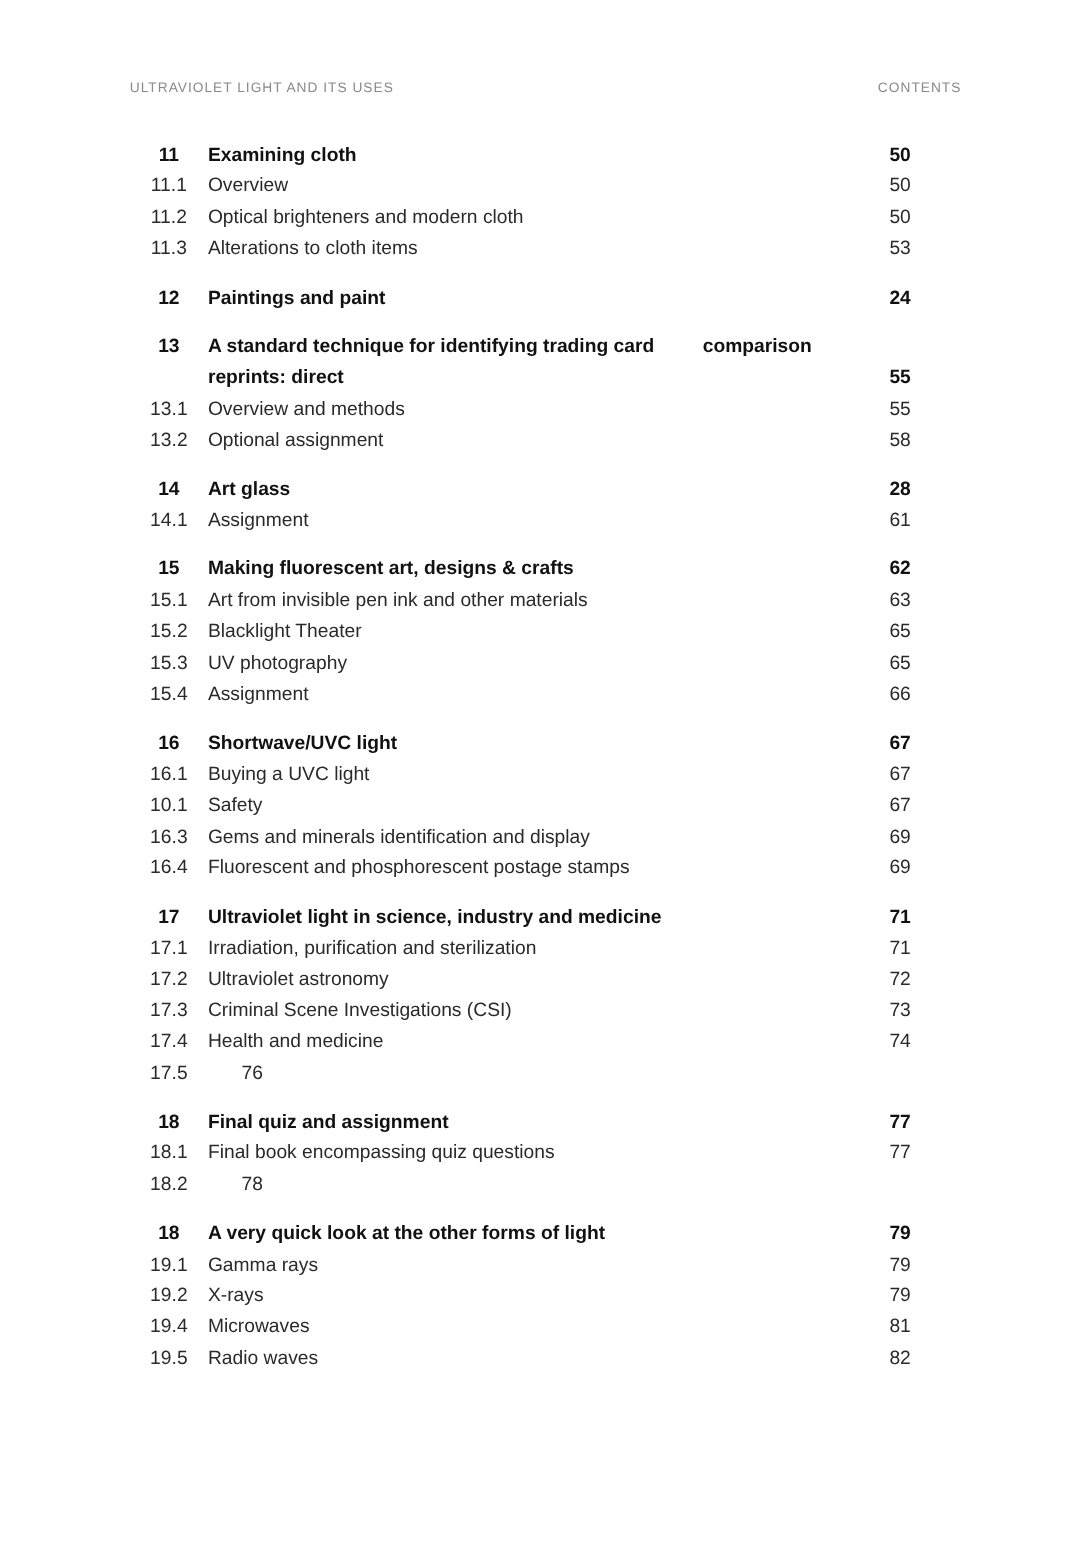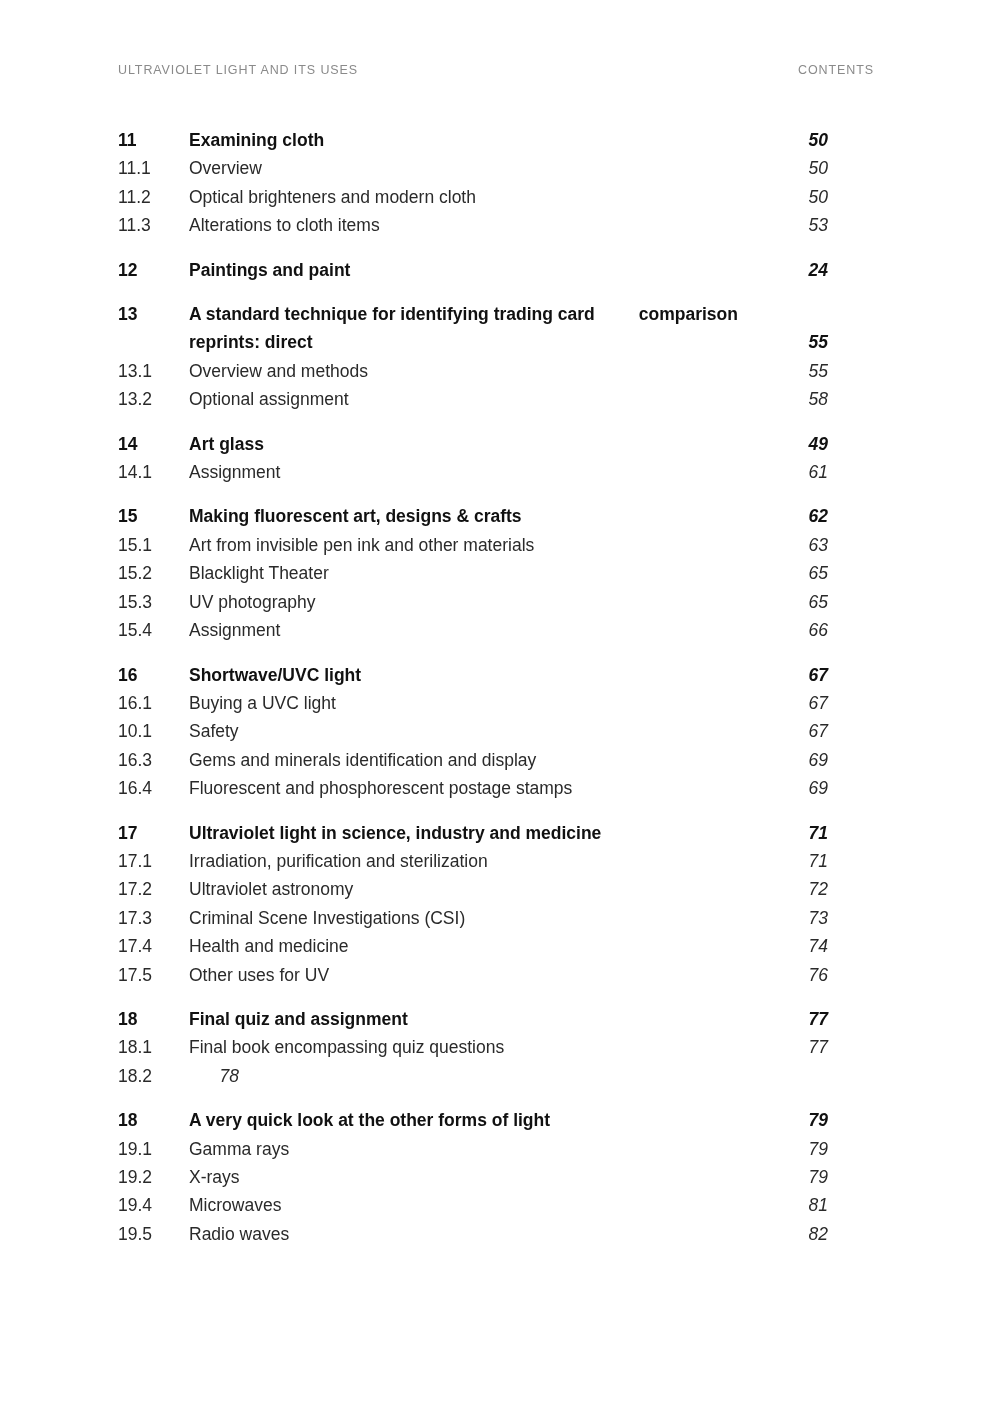--- a/index.html
+++ b/index.html
@@ -10,21 +10,21 @@
   body {
     width: 992px;
     height: 1403px;
     position: relative;
     overflow: hidden;
     font-family: "Liberation Sans", "DejaVu Sans", sans-serif;
     color: #111111;
   }
   .running-header {
     position: absolute;
-    top: 63px;
+    top: 73px;
     left: 118px;
     width: 756px;
     height: 16px;
     font-size: 12.5px;
     letter-spacing: 0.9px;
     color: #8a8a8a;
     text-transform: uppercase;
   }
   .running-header .left { position: absolute; left: 0; top: 0; }
   .running-header .right { position: absolute; right: 0; top: 0; }
@@ -39,31 +39,31 @@
   .row {
     display: flex;
     align-items: flex-start;
     font-size: 17.5px;
     line-height: 28.4px;
   }
   .row .num {
     width: 71px;
     flex: 0 0 71px;
     color: #222;
+    text-align: center;
   }
   .row .title {
     flex: 1 1 auto;
     padding-right: 40px;
     color: #222;
   }
   .row .page {
     flex: 0 0 50px;
     text-align: right;
     color: #222;
-    font-style: italic;
   }
   .row.chapter-row .num,
   .row.chapter-row .title,
   .row.chapter-row .page {
     font-weight: bold;
     color: #111;
   }
   .row.sub-row .num,
   .row.sub-row .title,
   .row.sub-row .page {
@@ -138,21 +138,21 @@
       <span class="num">13.2</span>
       <span class="title">Optional assignment</span>
       <span class="page">58</span>
     </div>
   </div>
 
   <div class="chapter">
     <div class="row chapter-row">
       <span class="num">14</span>
       <span class="title">Art glass</span>
-      <span class="page">49</span>
+      <span class="page">28</span>
     </div>
     <div class="row sub-row">
       <span class="num">14.1</span>
       <span class="title">Assignment</span>
       <span class="page">61</span>
     </div>
   </div>
 
   <div class="chapter">
     <div class="row chapter-row">
@@ -231,21 +231,20 @@
       <span class="title">Criminal Scene Investigations (CSI)</span>
       <span class="page">73</span>
     </div>
     <div class="row sub-row">
       <span class="num">17.4</span>
       <span class="title">Health and medicine</span>
       <span class="page">74</span>
     </div>
     <div class="row sub-row">
       <span class="num">17.5</span>
-      <span class="title">Other uses for UV</span>
       <span class="page">76</span>
     </div>
   </div>
 
   <div class="chapter">
     <div class="row chapter-row">
       <span class="num">18</span>
       <span class="title">Final quiz and assignment</span>
       <span class="page">77</span>
     </div>

